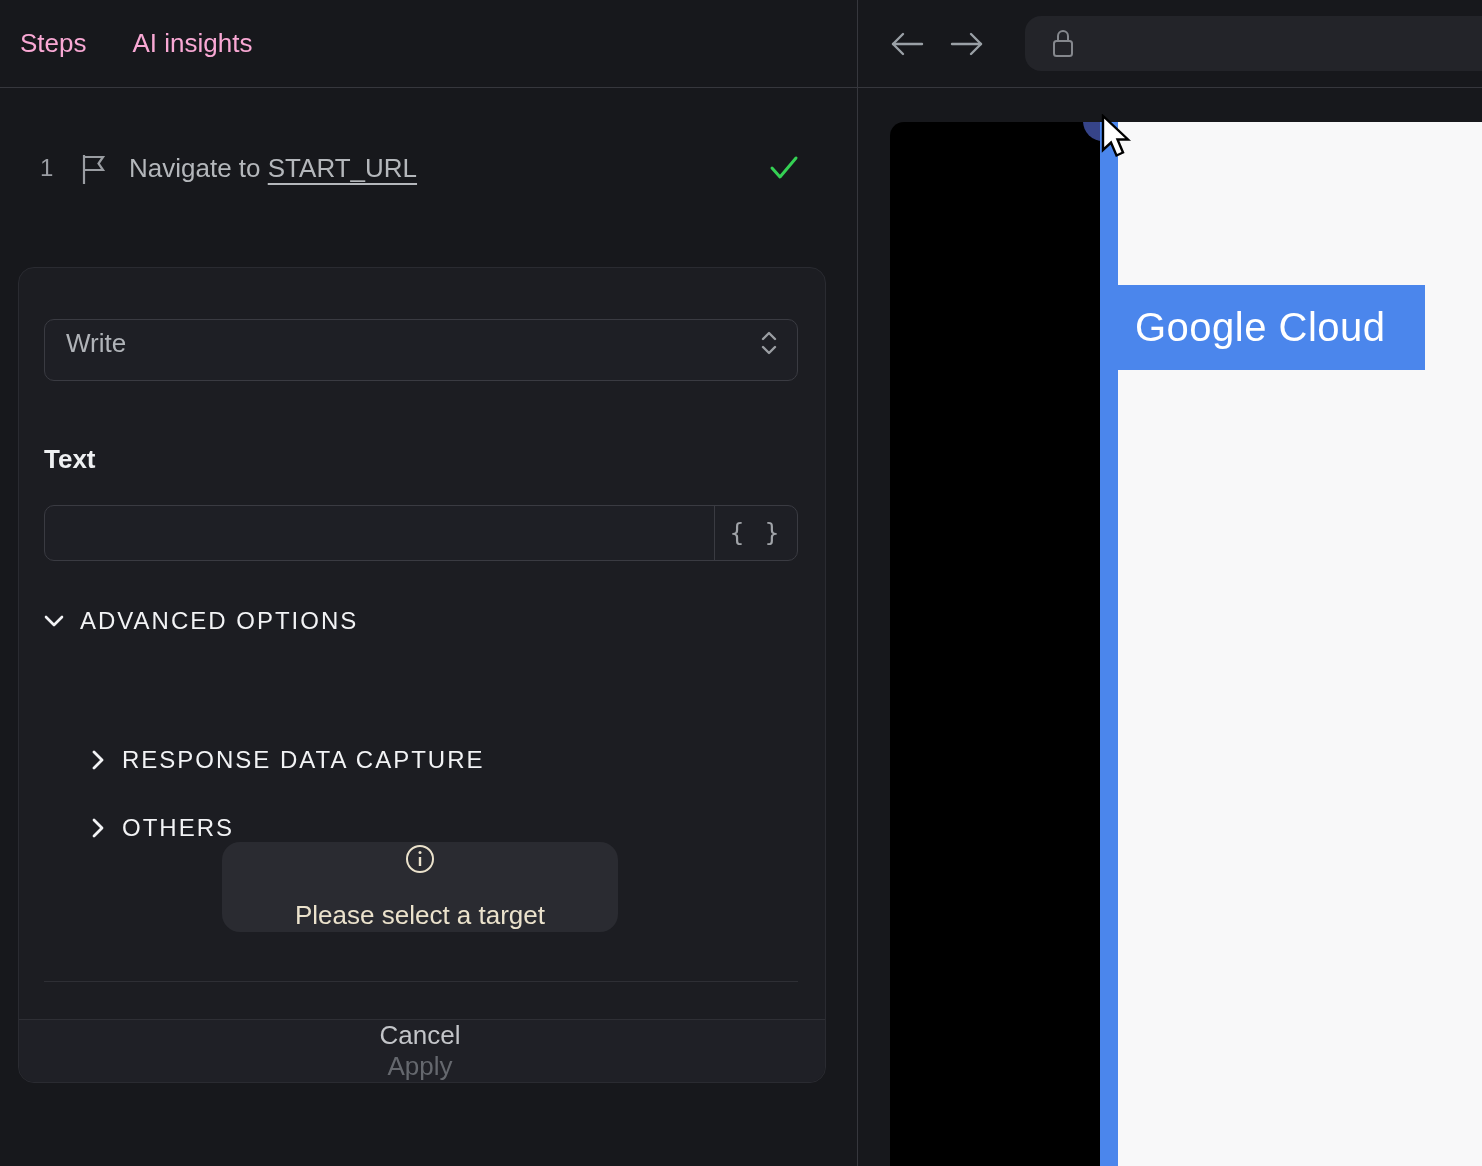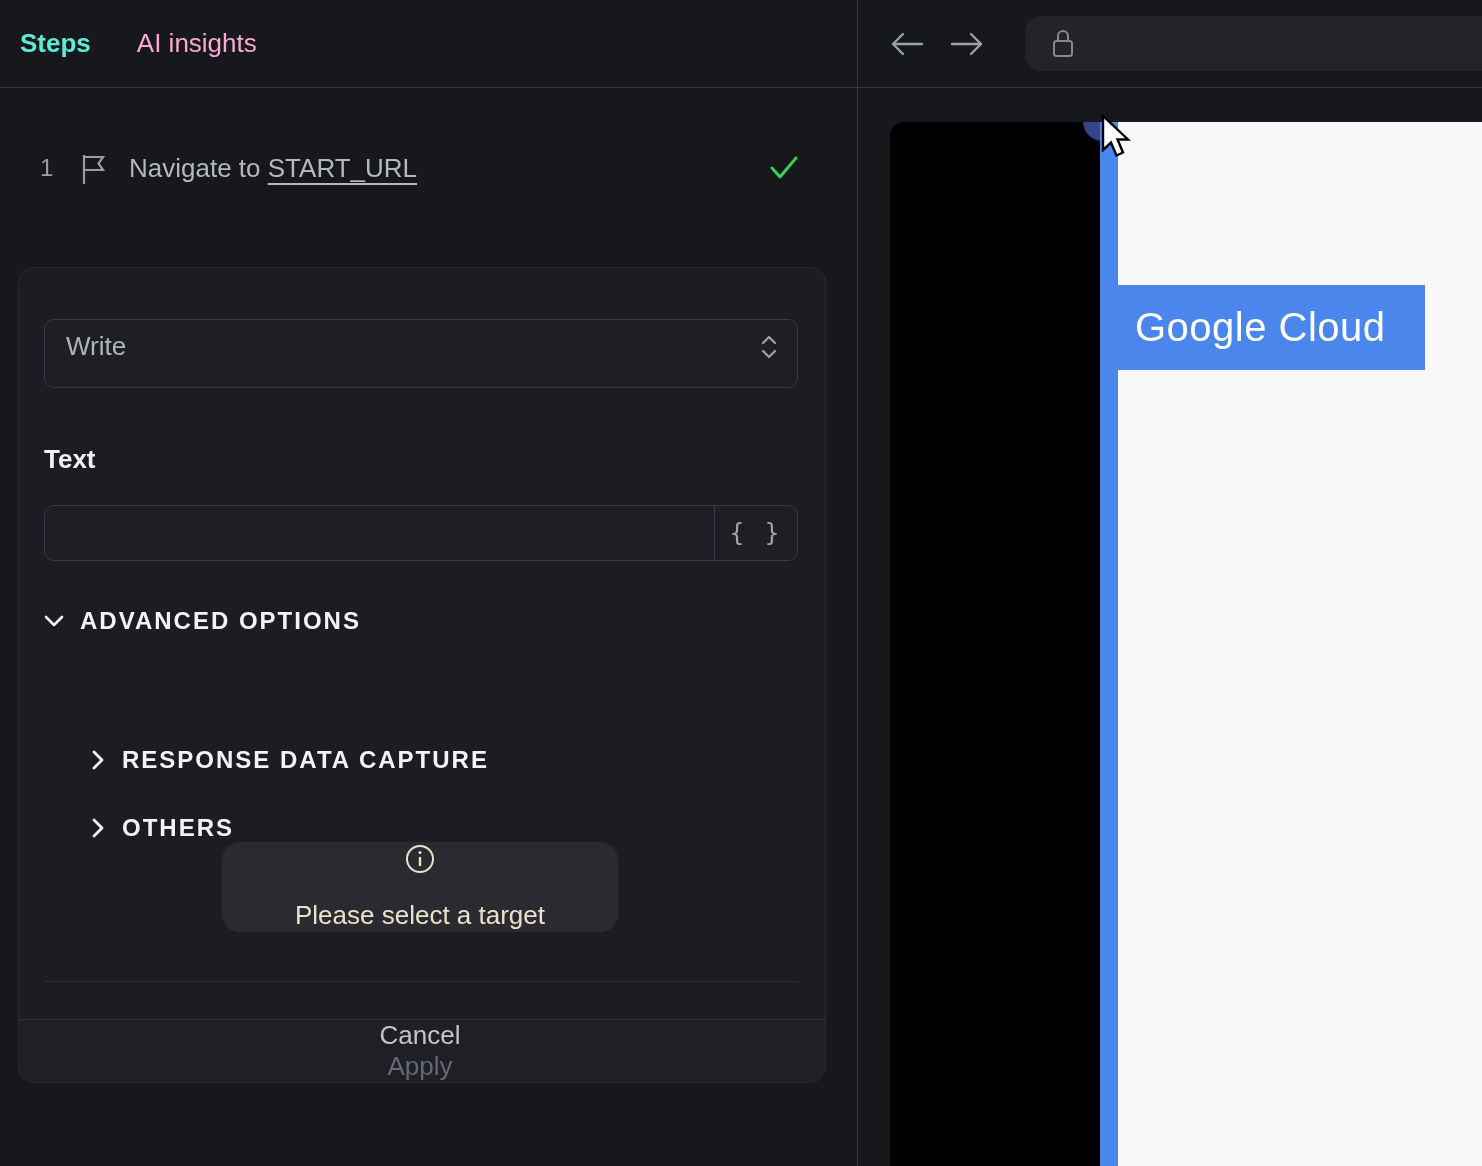--- a/index.html
+++ b/index.html
@@ -12,36 +12,36 @@
     overflow:hidden;
     color:#f2f3f5;
   }
   
   .h-divider { position:absolute; left:0; right:0; top:87px; height:1px; background:#36373d; }
   .v-divider { position:absolute; top:0; bottom:0; left:857px; width:1px; background:#36373d; }
 
   
   .tabs { position:absolute; left:20px; top:0; height:87px; display:flex; align-items:center; gap:46px; }
   .tab { font-size:26px; cursor:default; }
-  .tab.active { color:#5eead4; font-weight:700; }
+  .tab.active { color:#f9a8d4; font-weight:400; }
   .tab.inactive { color:#f9a8d4; font-weight:400; }
 
   .step-row { position:absolute; left:0; top:142px; width:857px; height:52px; display:flex; align-items:center; }
   .step-num { position:absolute; left:40px; font-size:24px; color:#9a9da3; }
   .step-flag { position:absolute; left:80px; top:12px; }
   .step-text { position:absolute; left:129px; font-size:26px; color:#b4b7bb; white-space:nowrap; }
   .step-text .link { text-decoration:underline; text-underline-offset:6px; }
   .step-check { position:absolute; left:768px; top:10px; }
 
   .card {
     position:absolute; left:18px; top:267px; width:808px; height:816px;
     background:#1c1d22; border:1px solid #2a2b31; border-radius:16px;
   }
   .select {
-    position:absolute; left:25px; top:51px; width:754px; height:69px;
+    position:absolute; left:25px; top:51px; width:754px; height:62px;
     background:#1e1f25; border:1px solid #3a3b42; border-radius:10px;
     display:flex; align-items:center; justify-content:space-between;
     padding:0 18px 14px 21px; cursor:pointer;
   }
   .select .value { font-size:26px; color:#b0b3b8; }
 
   .text-label { position:absolute; left:25px; top:176px; font-size:26px; font-weight:700; color:#eef0f2; }
 
   .input-group {
     position:absolute; left:25px; top:237px; width:754px; height:56px;
@@ -56,21 +56,21 @@
   .braces-btn {
     width:83px; border-left:1px solid #3a3b42; display:flex; align-items:center; justify-content:center;
     color:#a0a3a8; font-size:24px; letter-spacing:3px; cursor:pointer;
     font-family:"DejaVu Sans Mono", monospace;
   }
 
   .adv-header {
     position:absolute; left:25px; top:339px; display:flex; align-items:center; gap:16px; cursor:pointer;
   }
   .adv-header .lbl, .sub-section .lbl {
-    font-size:24px; font-weight:700; letter-spacing:2px; color:#f2f3f5;
+    font-size:24px; font-weight:400; letter-spacing:2px; color:#f2f3f5;
   }
   .sub-section { position:absolute; display:flex; align-items:center; gap:17px; cursor:pointer;margin-top:48px; }
   .sub-section.s0 { left:72px; top:430px; }
   .sub-section.s1 { left:72px; top:498px; }
 
   .notice-pill {
     position:absolute; left:203px; top:574px; width:396px; height:90px;
     background:#2a2b31; border-radius:18px;
     display:flex; align-items:center; justify-content:center; gap:26px;
     color:#ebe2cc; font-size:26px;flex-direction:column;

